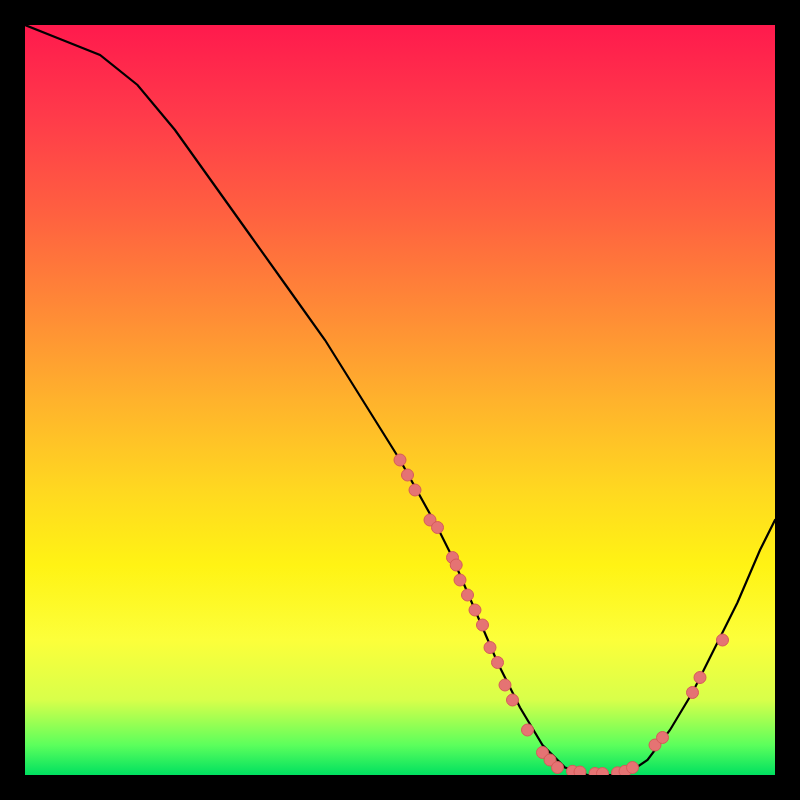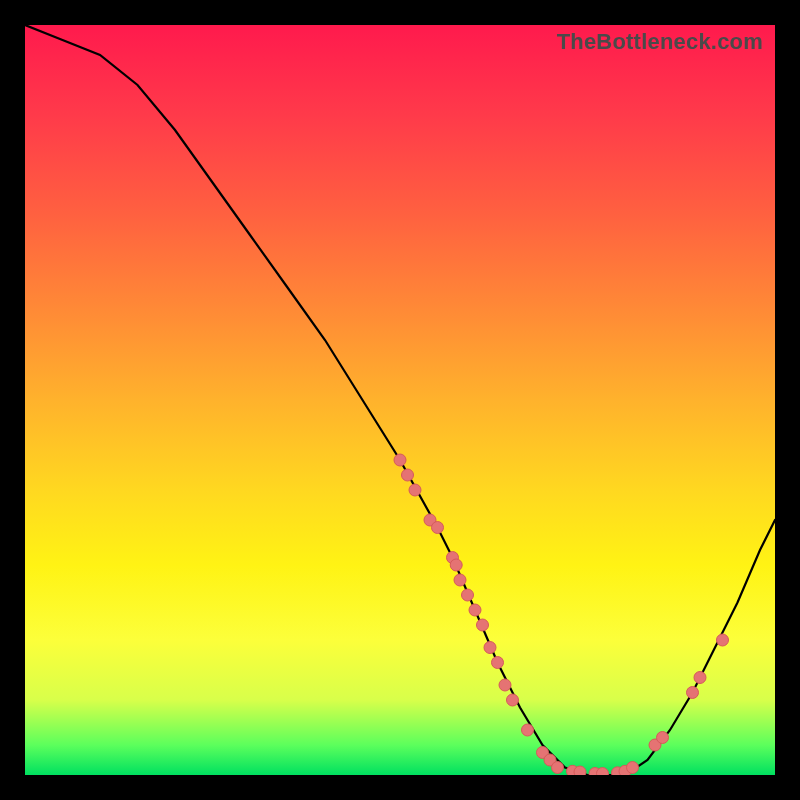--- a/index.html
+++ b/index.html
@@ -53,21 +53,20 @@
     top: 0;
     width: 750px;
     height: 750px;
   }
 </style>
 </head>
 <body>
 
 <div class="stage">
   <div class="plot-area">
-    <div class="watermark">TheBottleneck.com</div>
     <svg class="curve" viewBox="0 0 750 750" preserveAspectRatio="none">
       <path id="curve-path" fill="none" stroke="#000000" stroke-width="2.2" stroke-linecap="round" d="M0.0 0.0 L37.5 15.0 L75.0 30.0 L112.5 60.0 L150.0 105.0 L187.5 157.5 L225.0 210.0 L262.5 262.5 L300.0 315.0 L337.5 375.0 L375.0 435.0 L412.5 502.5 L427.5 532.5 L450.0 585.0 L472.5 637.5 L495.0 682.5 L517.5 720.0 L540.0 742.5 L562.5 750.0 L585.0 750.0 L600.0 750.0 L622.5 735.0 L645.0 705.0 L667.5 667.5 L690.0 622.5 L712.5 577.5 L735.0 525.0 L750.0 495.0"></path>
       <g id="markers">
           <circle cx="375.0" cy="435.0" r="6" fill="#e57373" stroke="#d65a5a" stroke-width="1"></circle>
           <circle cx="382.5" cy="450.0" r="6" fill="#e57373" stroke="#d65a5a" stroke-width="1"></circle>
           <circle cx="390.0" cy="465.0" r="6" fill="#e57373" stroke="#d65a5a" stroke-width="1"></circle>
           <circle cx="405.0" cy="495.0" r="6" fill="#e57373" stroke="#d65a5a" stroke-width="1"></circle>
           <circle cx="412.5" cy="502.5" r="6" fill="#e57373" stroke="#d65a5a" stroke-width="1"></circle>
           <circle cx="427.5" cy="532.5" r="6" fill="#e57373" stroke="#d65a5a" stroke-width="1"></circle>
           <circle cx="431.2" cy="540.0" r="6" fill="#e57373" stroke="#d65a5a" stroke-width="1"></circle>

